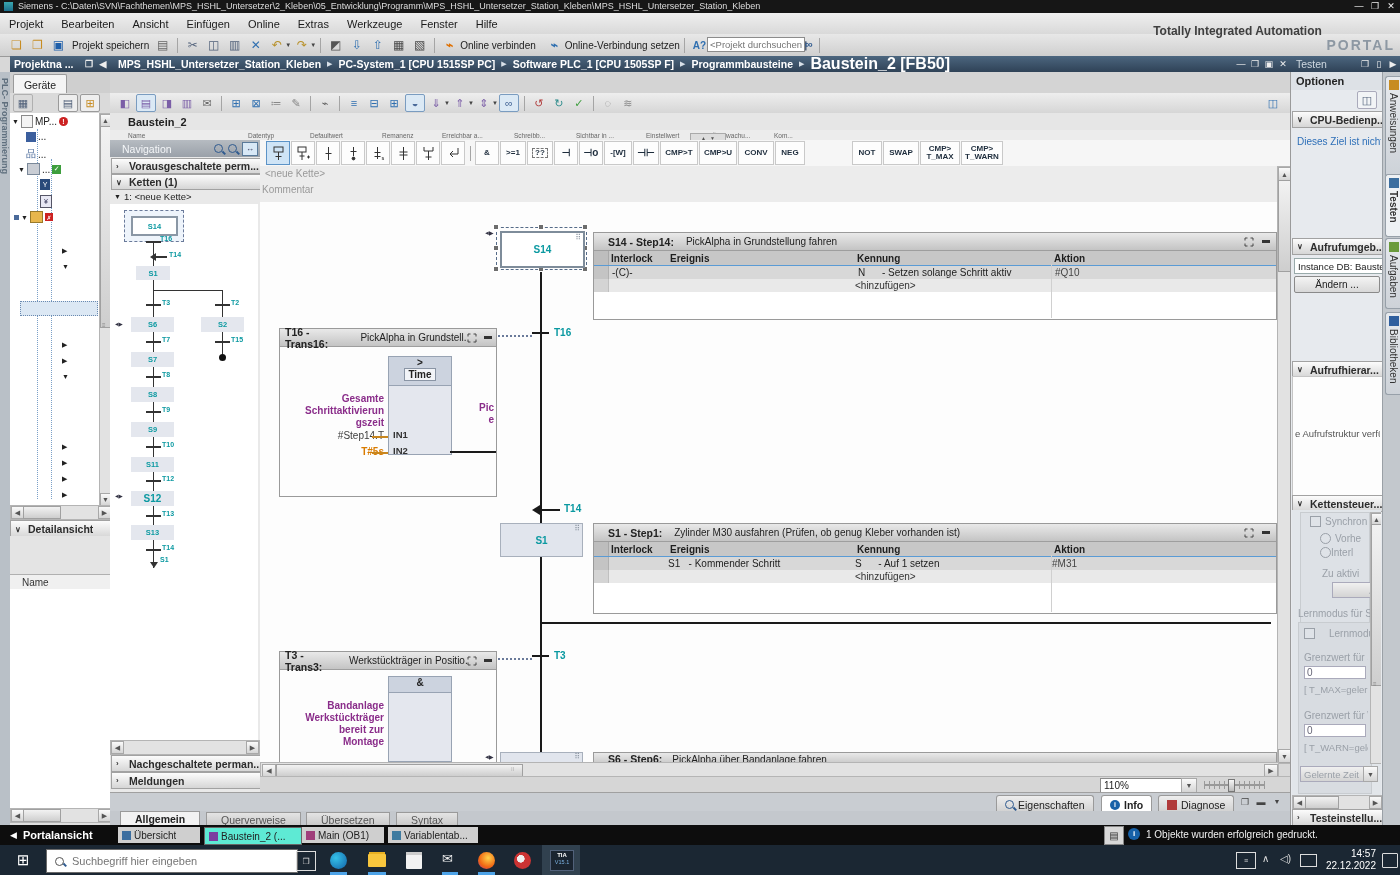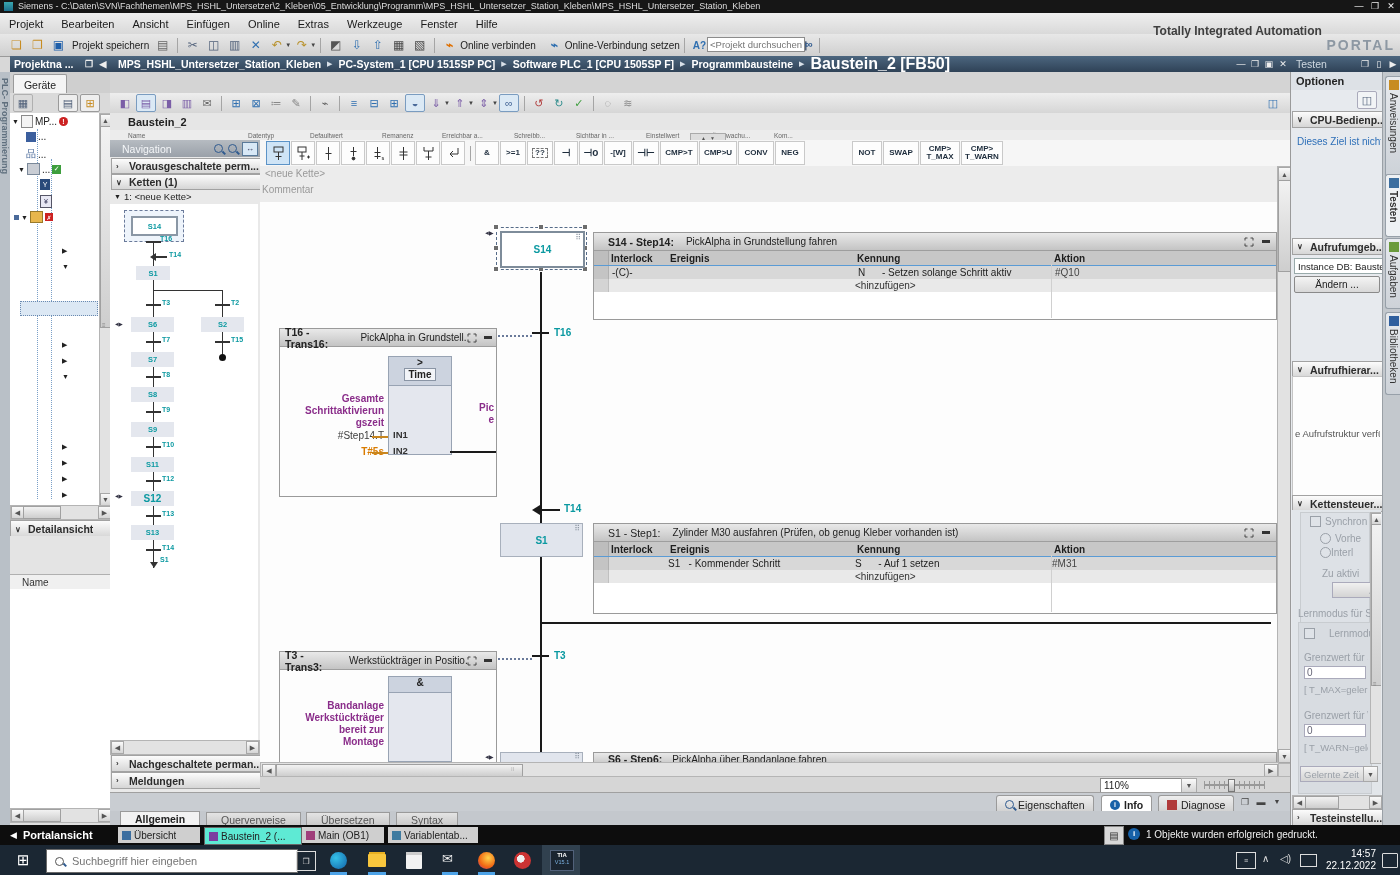--- a/index.html
+++ b/index.html
@@ -570,21 +570,21 @@
     <div class="a" style="left:272px;top:339px;width:0;height:0;border-top:5px solid transparent;border-bottom:5px solid transparent;border-right:8px solid #1a1a1a;"></div>
     <div class="a teal" style="left:304px;top:337px;font-size:10px;">T14</div>
 
     <div class="a f" style="left:240px;top:357px;width:81px;height:32px;background:#e1e5ed;border:1px solid #a8b0bc;justify-content:center;">
       <span class="teal" style="font-size:10px;">S1</span>
       <span class="a" style="right:2px;top:0;font-size:8px;color:#8a94a0;">⠿</span>
     </div>
 
     <div class="a" style="left:333px;top:357px;width:682px;height:89px;background:#fff;border:1px solid #9a9a9a;">
       <div class="ttl" style="height:17px;">
-        <span style="padding-left:14px;font-weight:normal;">S1 - Step1:</span>
+        <span style="padding-left:14px;font-weight:bold;">S1 - Step1:</span>
         <span style="padding-left:12px;font-size:10px;color:#222;">Zylinder M30 ausfahren (Prüfen, ob genug Kleber vorhanden ist)</span>
         <span style="margin-left:auto;margin-right:6px;" class="f">
           <svg width="10" height="10" viewBox="0 0 10 10">
               <path d="M1 3.5V1h2.5M6.5 1H9v2.5M9 6.5V9H6.5M3.5 9H1V6.5" stroke="#444" fill="none"></path>
             </svg>
           <span style="width:8px;height:3px;background:#333;margin-left:8px;"></span>
         </span>
       </div>
       <div class="f colhdr" style="height:14px;border-bottom:1px solid #5a9bd5;">
         <span style="width:14px;height:14px;background:#bdbdbd;border-right:1px solid #a8a8a8;"></span>

